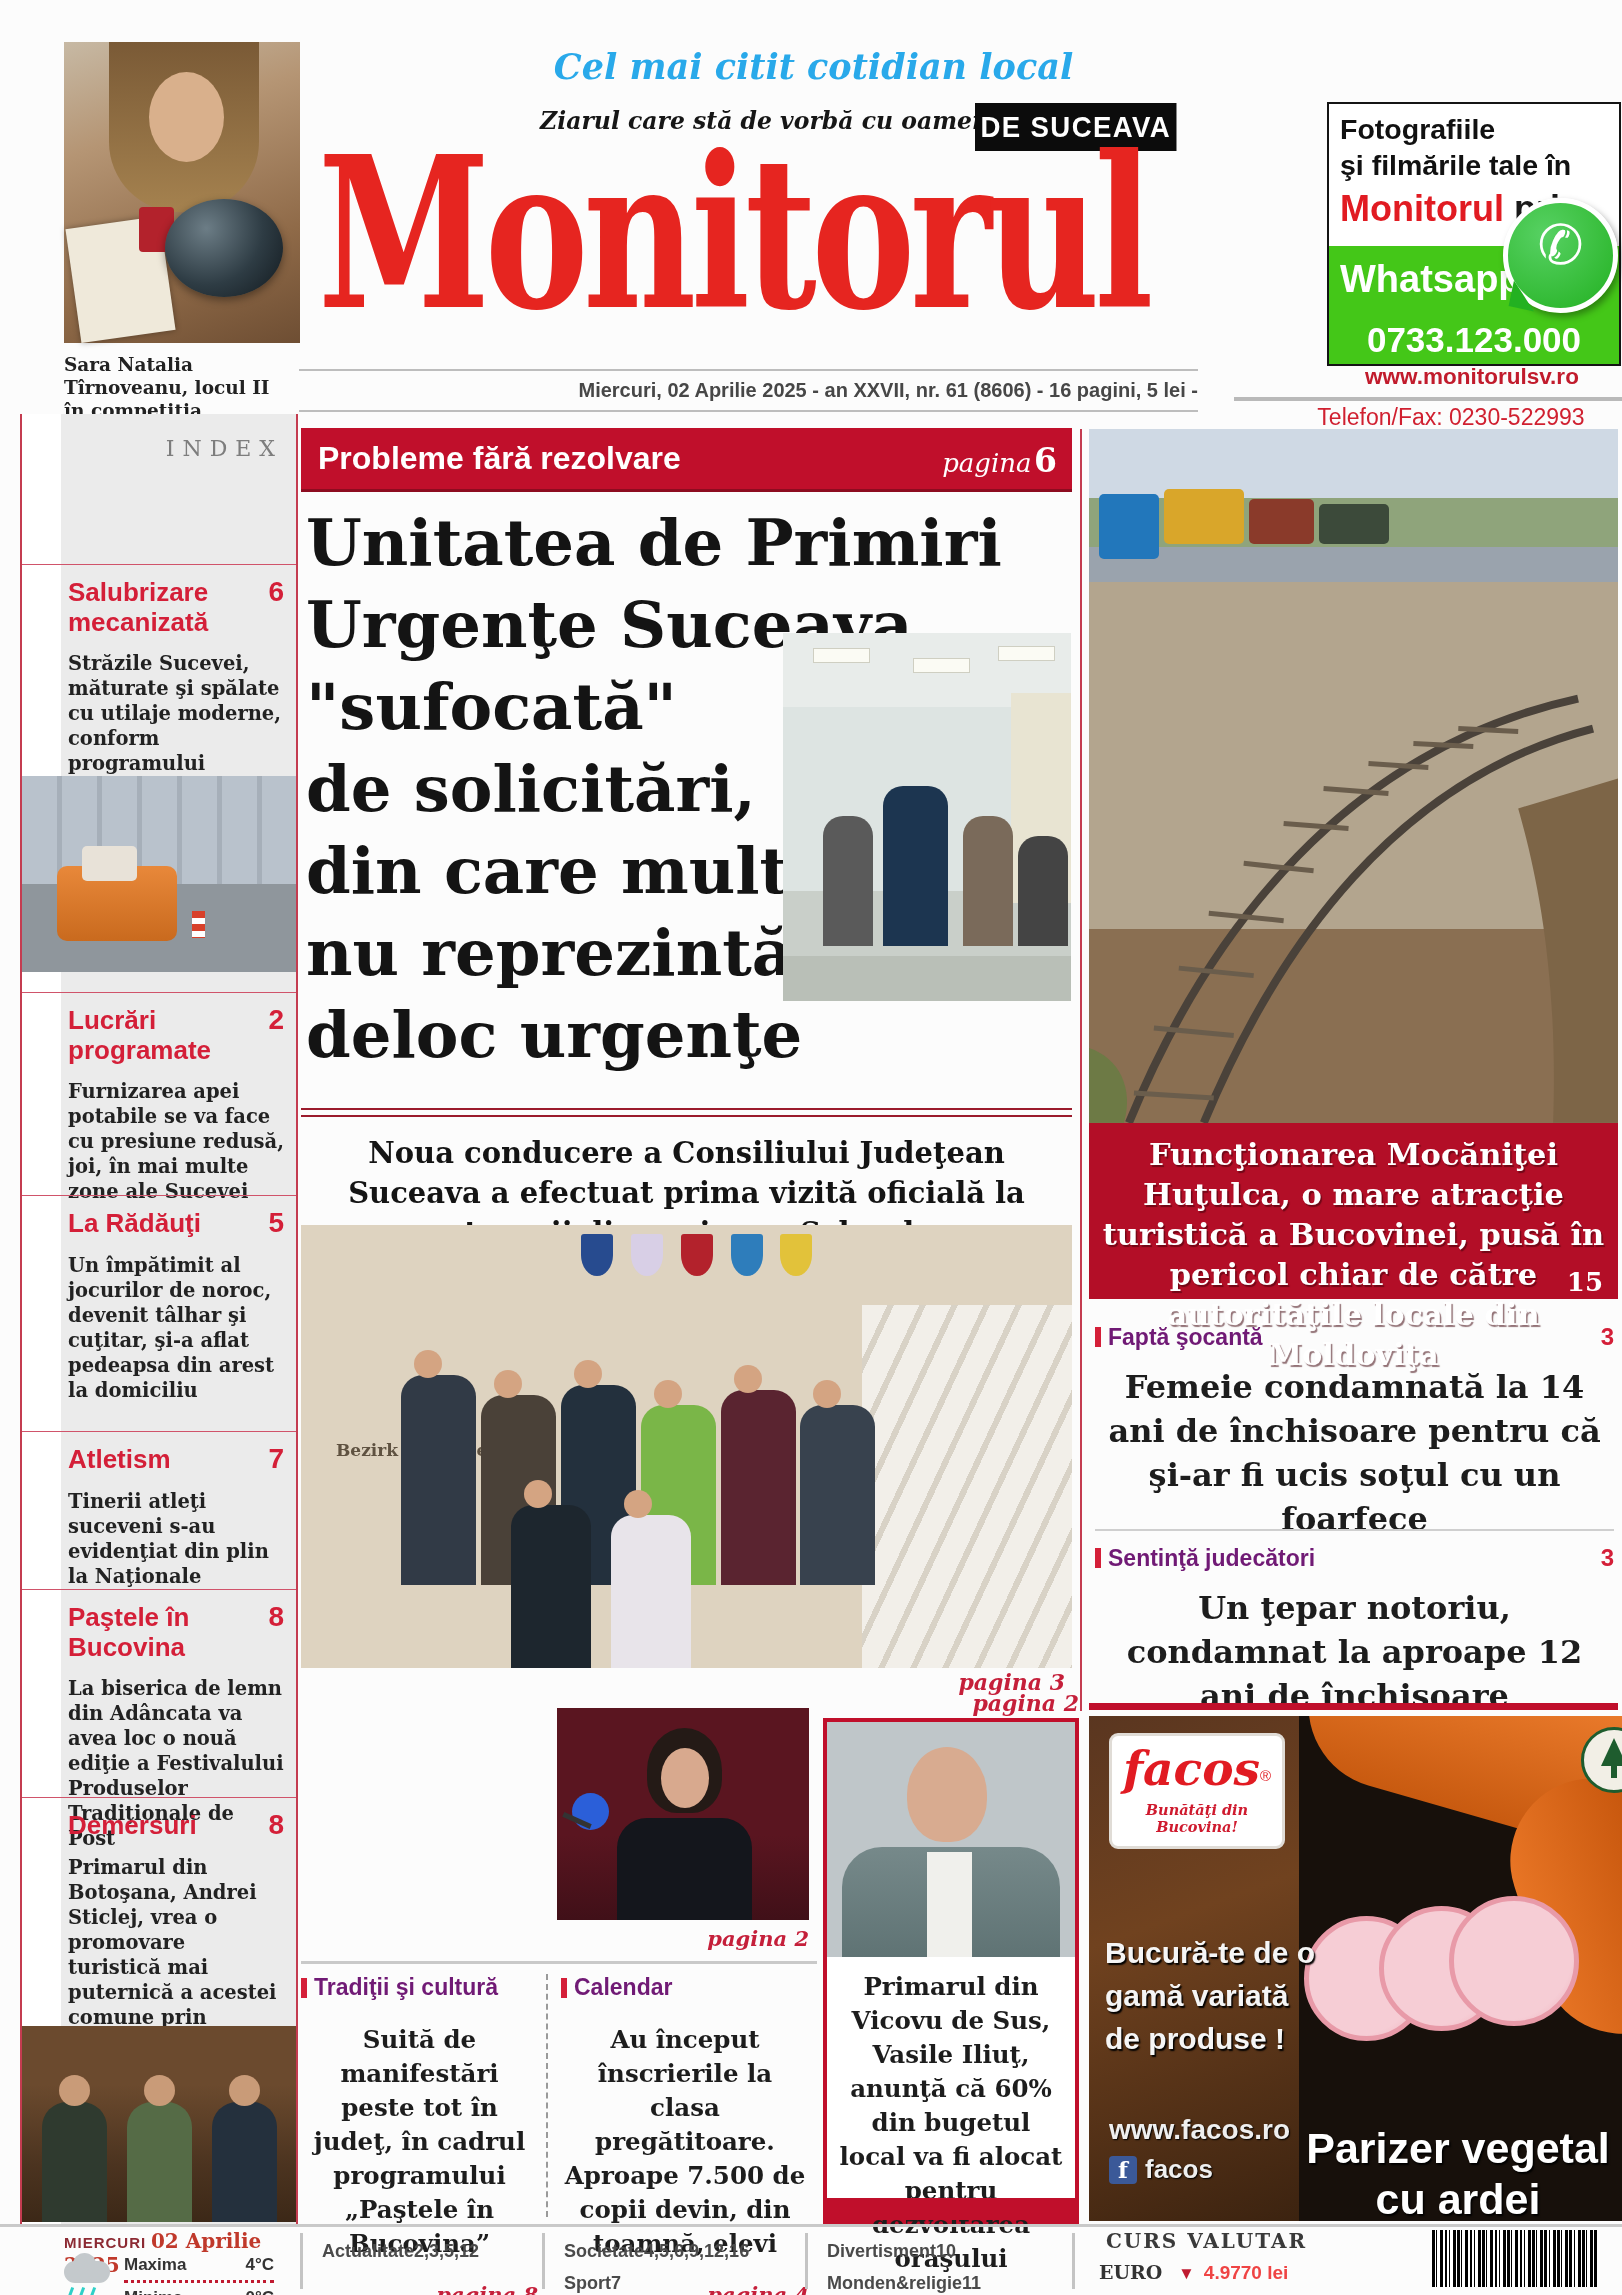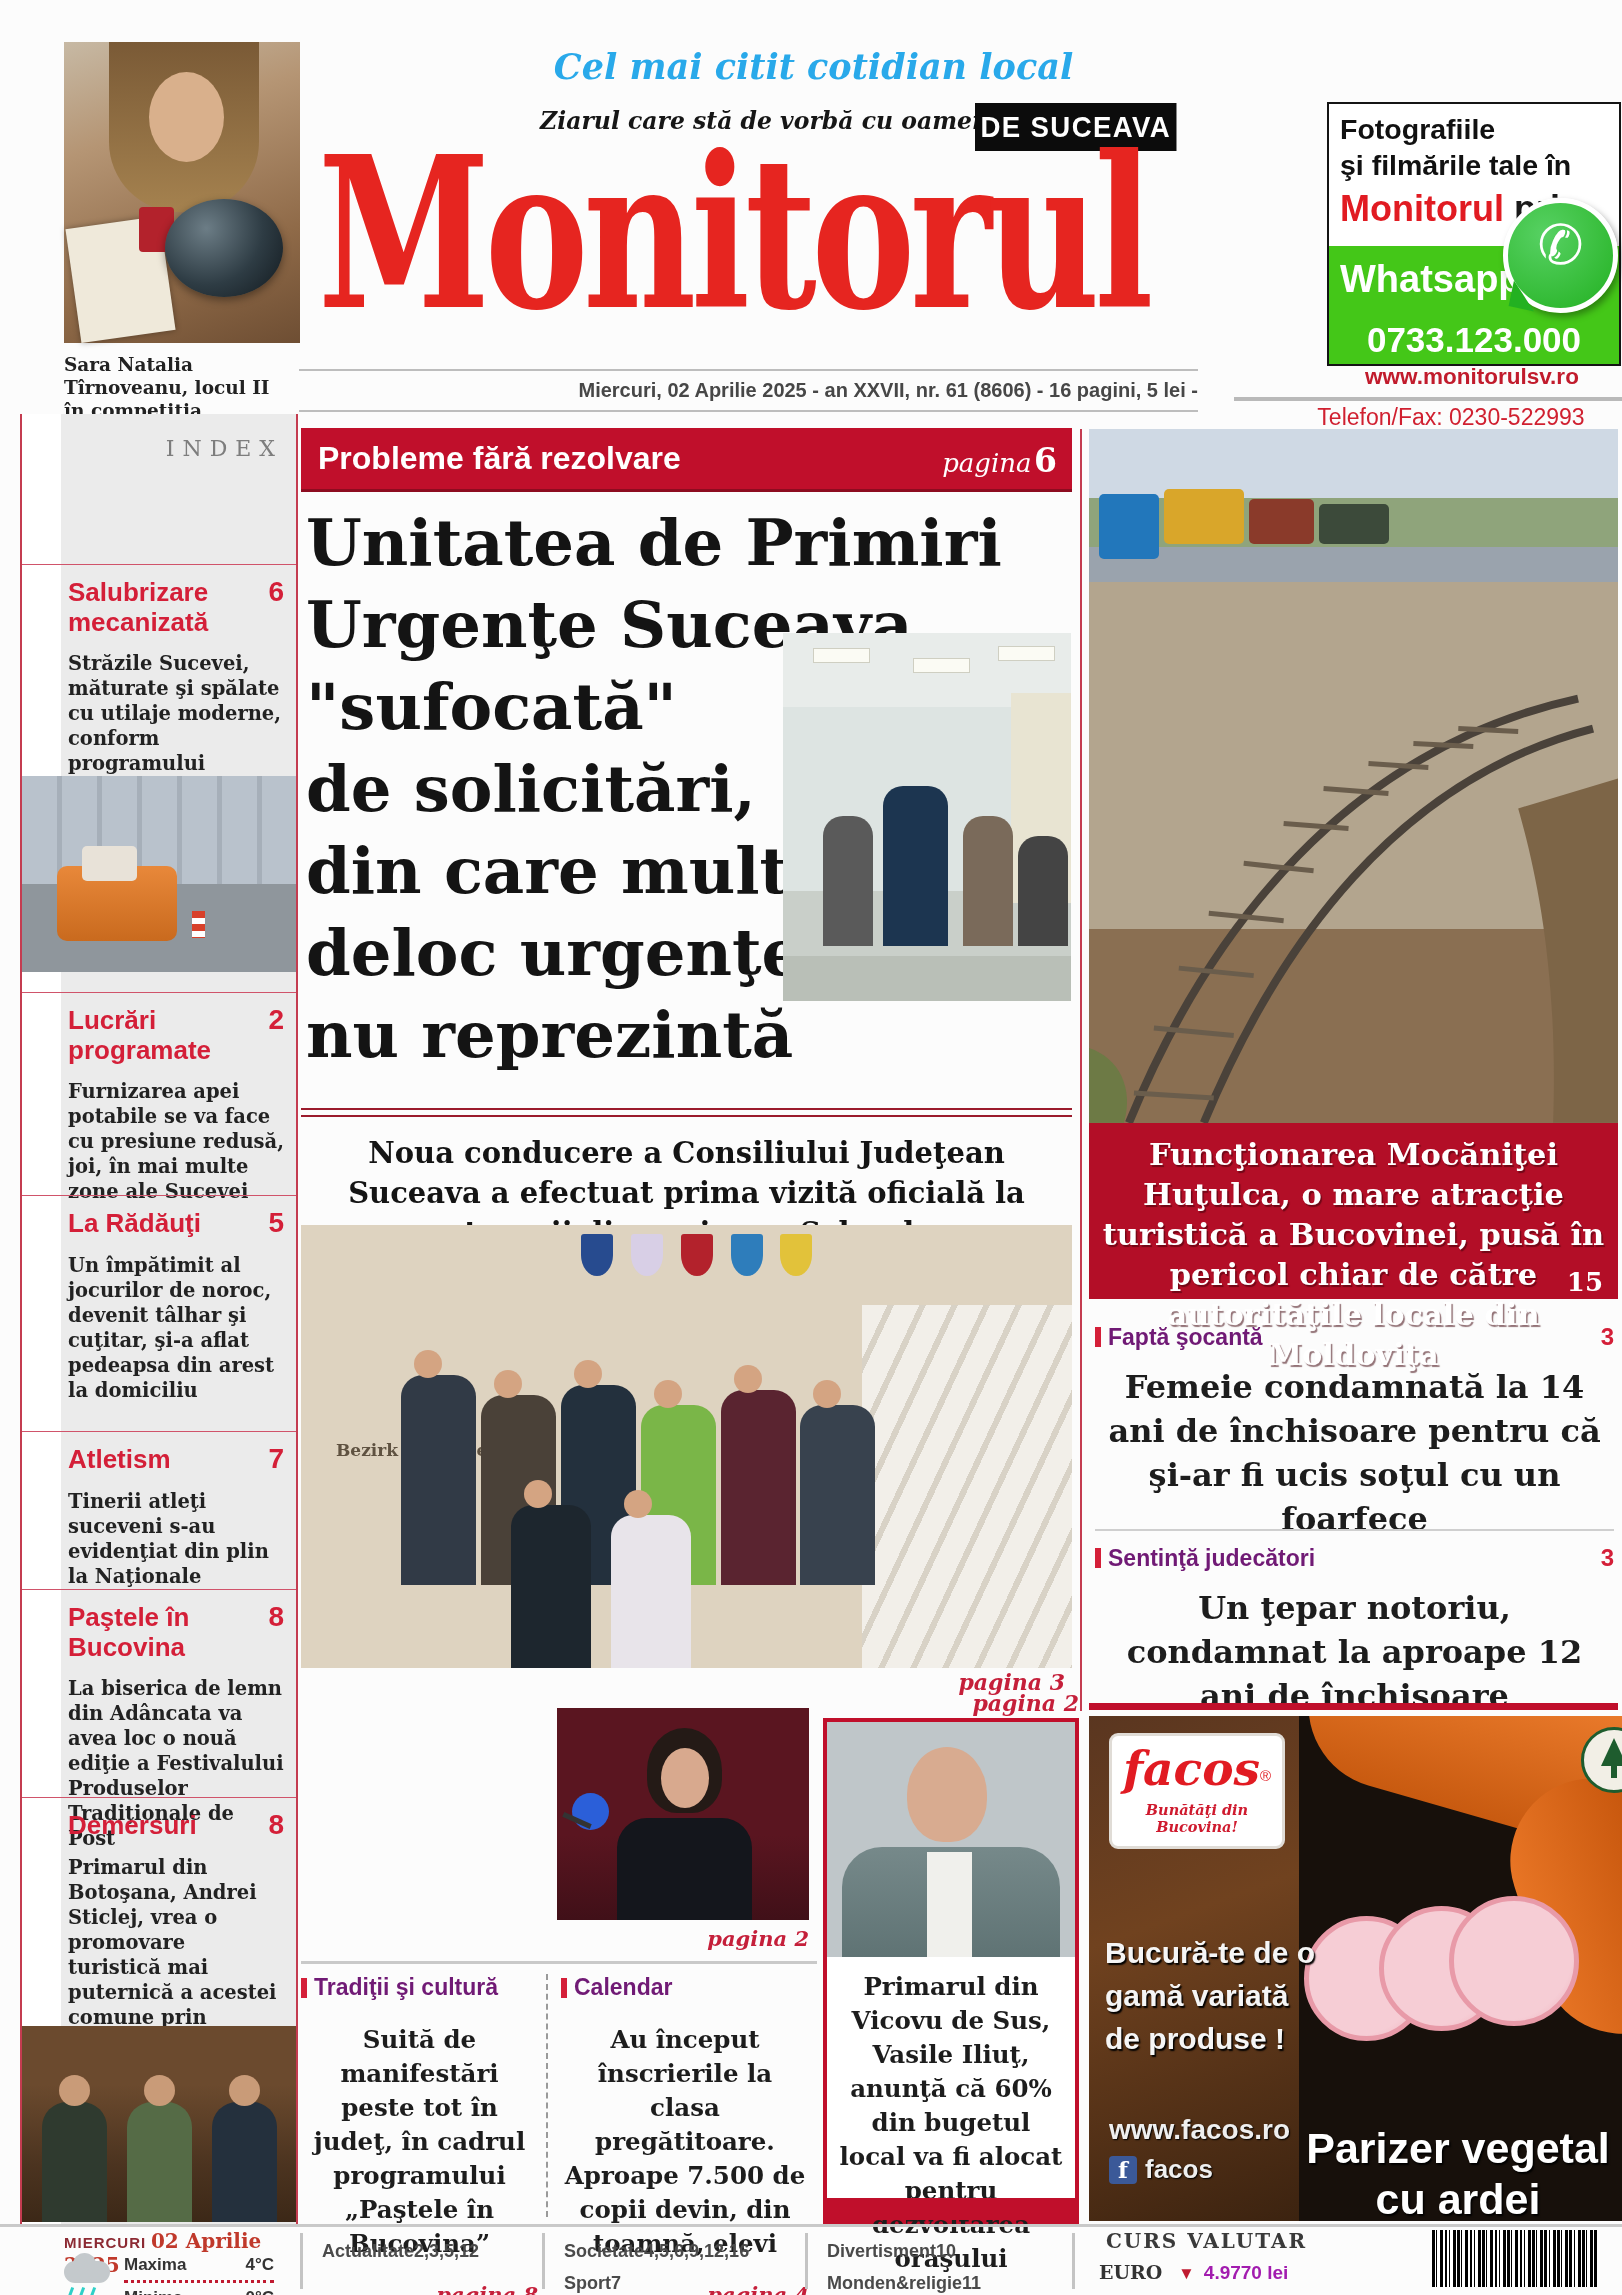--- a/index.html
+++ b/index.html
@@ -217,21 +217,21 @@
   .fs1{left:300px;} .fs2{left:542px;} .fs3{left:805px;} .fs4{left:1072px;}
   .f-col{top:2241px;font-size:18px;color:#4a4a4a;font-weight:bold;}
   .f-row{display:flex;justify-content:flex-start;margin-bottom:11px;}
   .fc1{left:322px;width:200px;} .fc2{left:564px;width:220px;} .fc3{left:827px;width:225px;}
   .f-curs{left:1099px;top:2229px;width:215px;}
   .curs-title{font-family:"DejaVu Serif",serif;font-size:20px;letter-spacing:2px;color:#3a3a3a;
     text-align:center;font-weight:bold;}
   .curs-row{display:flex;align-items:baseline;margin-top:8px;font-size:19px;}
   .curs-name{font-family:"DejaVu Serif",serif;font-weight:bold;color:#333;width:70px;}
   .tri-down-icon{color:#c01a30;font-size:17px;margin:0 9px;}
-  .curs-val{font-weight:bold;color:#a21caf;}
+  .curs-val{font-weight:bold;color:#ef4444;}
   .barcode{left:1432px;top:2230px;width:165px;height:57px;
     background:repeating-linear-gradient(90deg,#000 0 2.5px,#fff 2.5px 4px,#000 4px 5px,#fff 5px 8px,#000 8px 11px,#fff 11px 12.5px);}
 </style>
 </head>
 <body>
 
 <div class="page">
 
   <div class="abs photo-girl">
     <div class="girl-hair"></div>
@@ -347,22 +347,22 @@
       <span class="w">pagina</span>
       <span class="n">6</span>
     </div>
   </div>
   <div class="abs headline serif b">
     <div>Unitatea de Primiri</div>
     <div>Urgenţe Suceava,</div>
     <div>"sufocată"</div>
     <div>de solicitări,</div>
     <div>din care multe</div>
+    <div>nu reprezintă</div>
     <div>deloc urgenţe</div>
-    <div>nu reprezintă</div>
   </div>
   <div class="abs photo-er">
     <div class="er-light" style="left:30px;top:15px;"></div>
     <div class="er-light" style="left:130px;top:25px;"></div>
     <div class="er-light" style="left:215px;top:13px;"></div>
     <div class="er-wall"></div>
     <div class="er-floor"></div>
     <div class="er-fig er-f2"></div>
     <div class="er-fig er-f1"></div>
     <div class="er-fig er-f3"></div>

